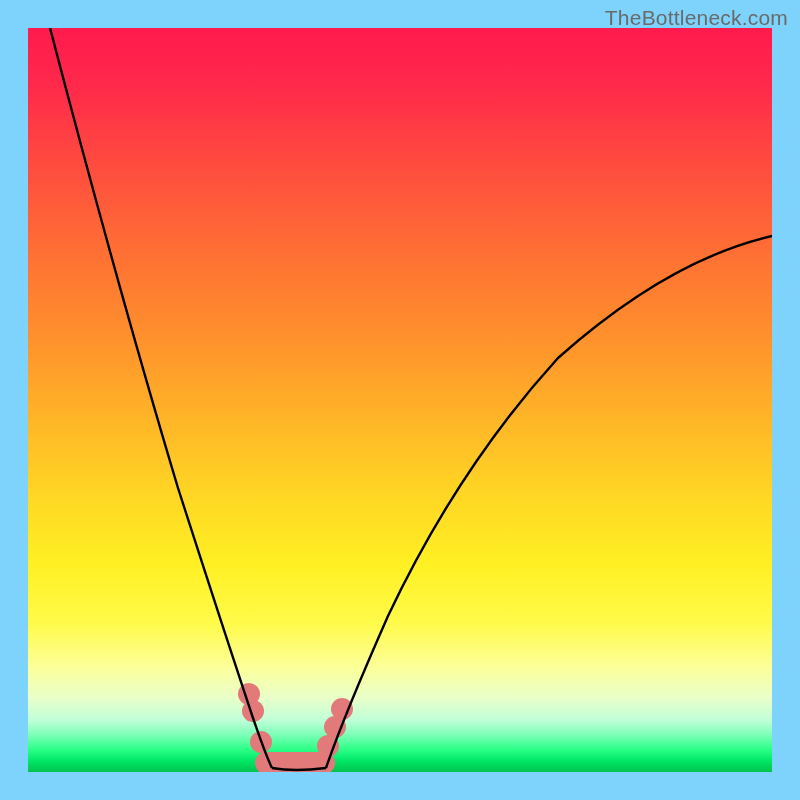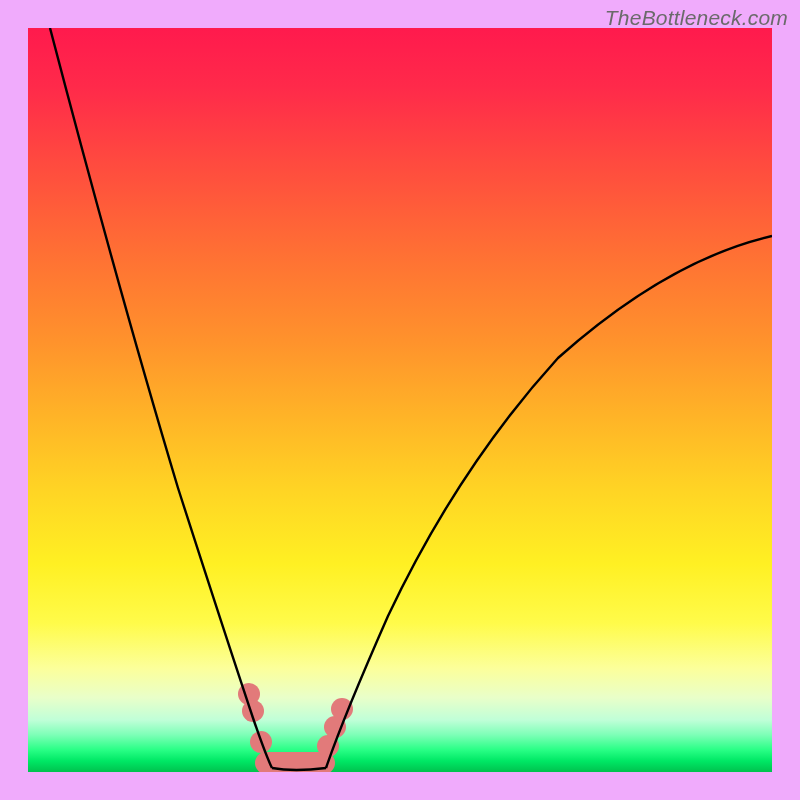--- a/index.html
+++ b/index.html
@@ -7,22 +7,21 @@
     padding: 0;
     width: 800px;
     height: 800px;
     overflow: hidden;
     background: #000;
     font-family: Arial, Helvetica, sans-serif;
   }
   .frame {
     position: absolute;
     inset: 0;
-    background: #f0abfc;
-    font-style: italic;
+    background: #7dd3fc;
   }
   .plot {
     position: absolute;
     left: 28px;
     top: 28px;
     width: 744px;
     height: 744px;
     background: linear-gradient(
       to bottom,
       #ff1a4d 0%,

